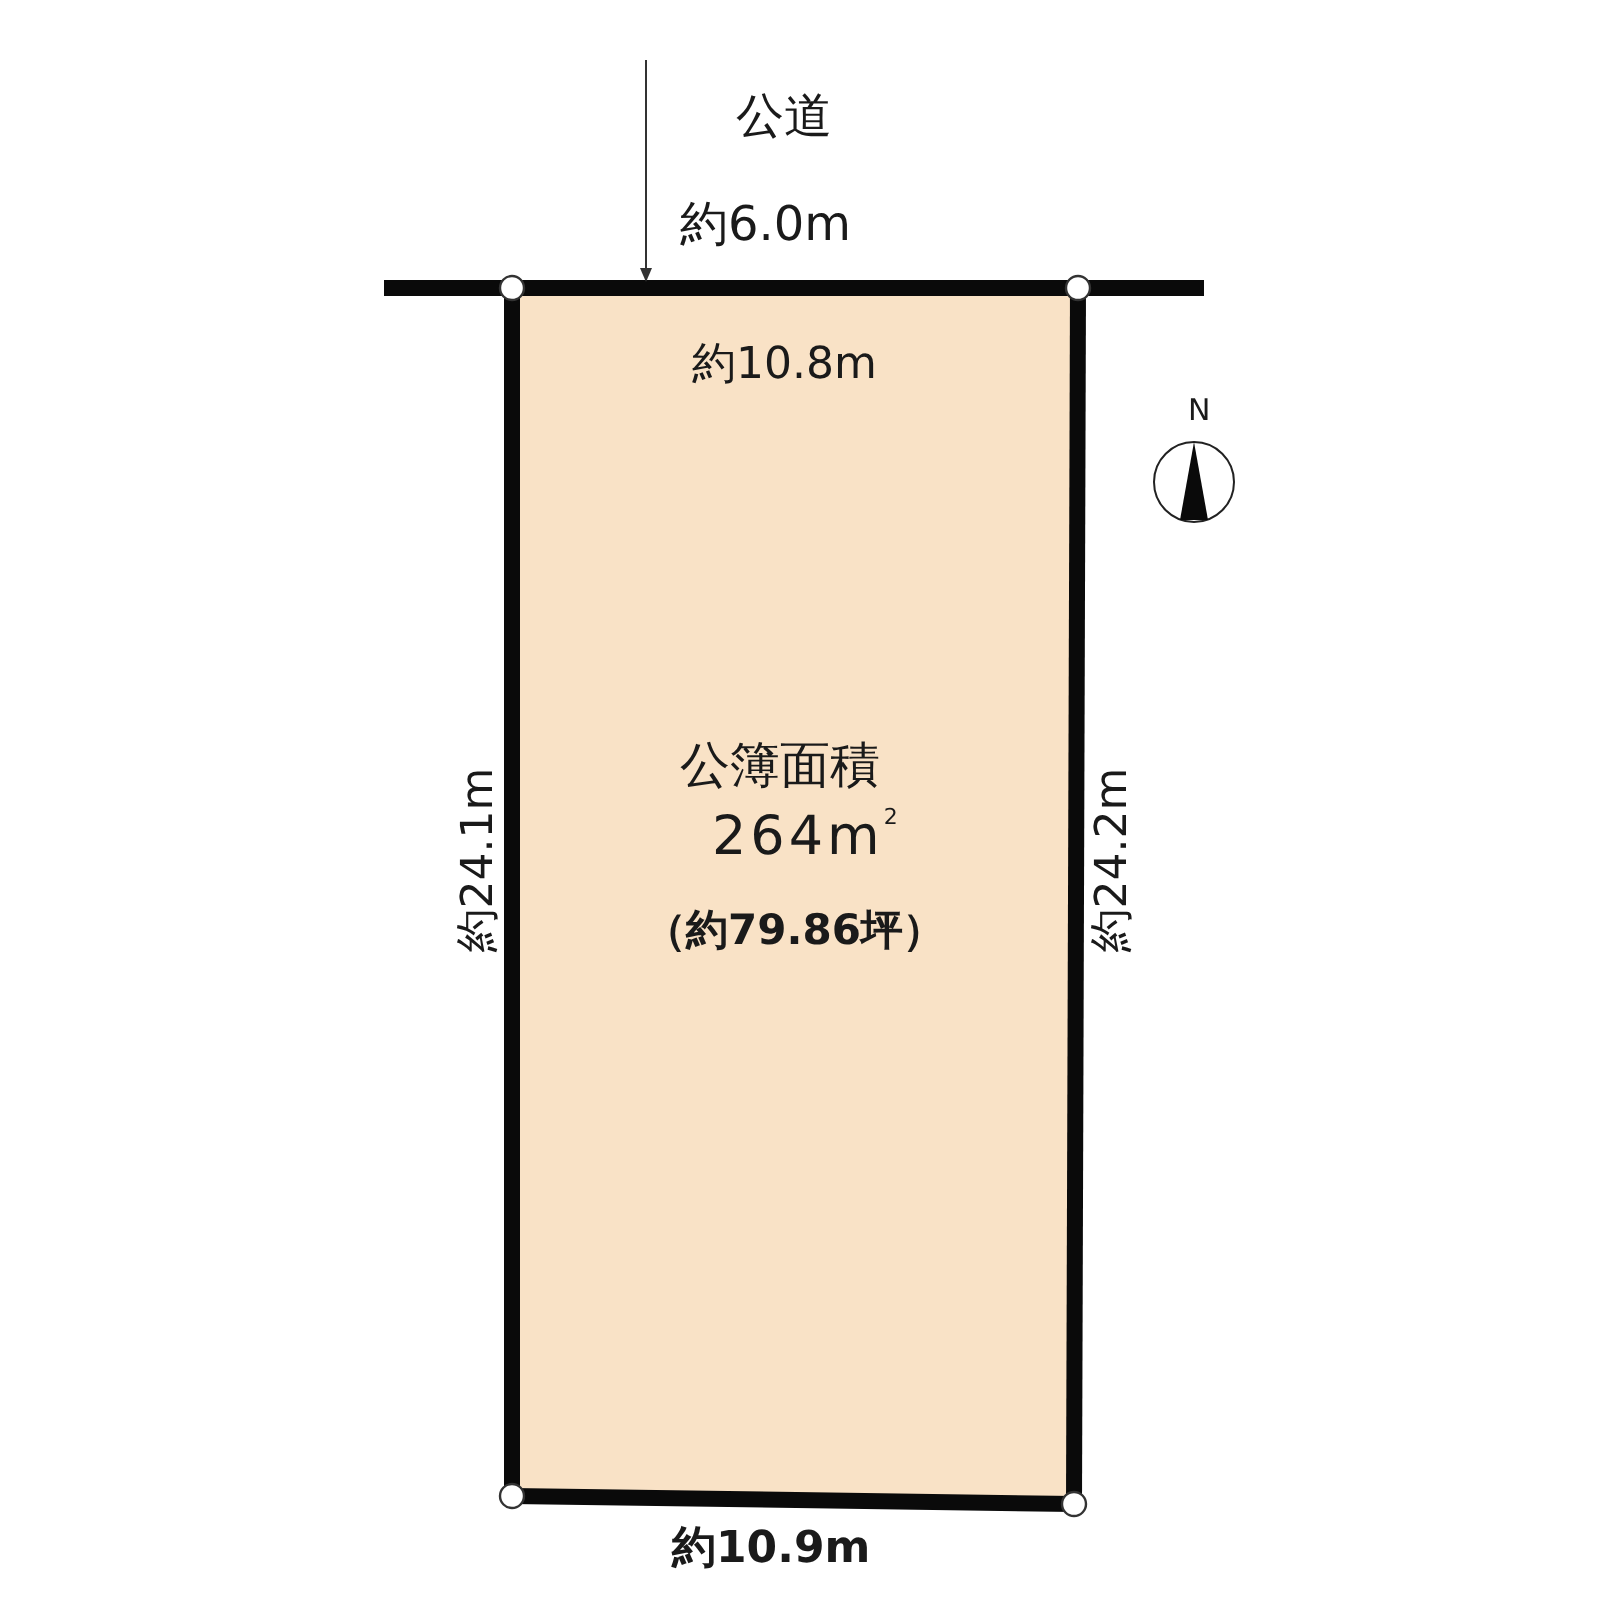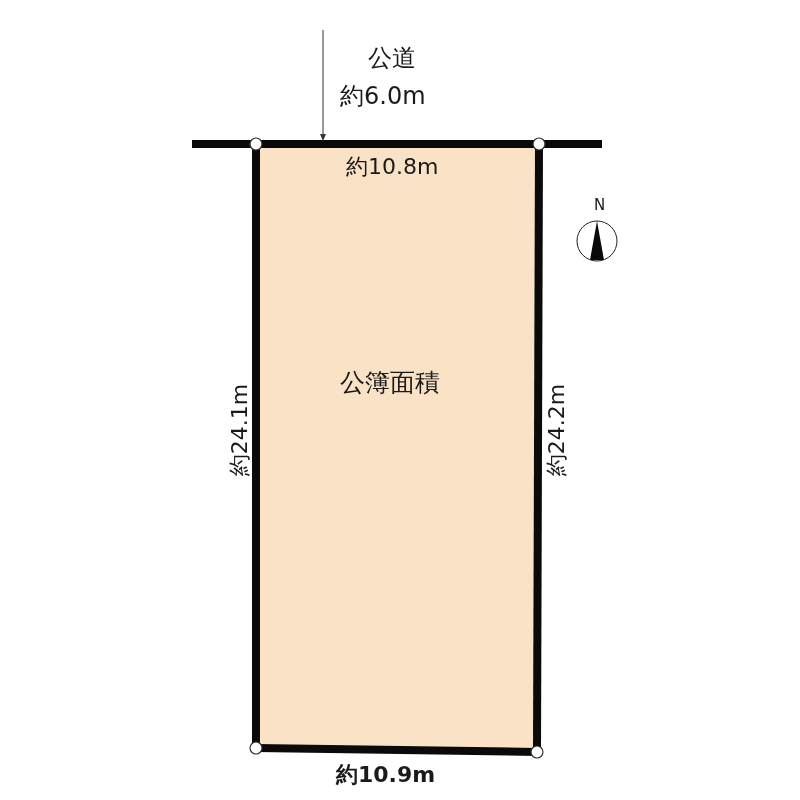--- a/index.html
+++ b/index.html
@@ -1,21 +1,21 @@
 <!DOCTYPE html>
 <html><head>
 <meta charset="utf-8">
 <style>
   html,body{margin:0;padding:0;background:#ffffff;}
   #stage{position:relative;width:800px;height:800px;overflow:hidden;background:#fff;font-family:"DejaVu Sans","Liberation Sans",sans-serif;color:#1a1a1a;padding-left:36px;}
   svg{position:absolute;left:0;top:0;}
   .lbl{position:absolute;white-space:nowrap;font-size:22px;line-height:1;color:#1a1a1a;}
   .road-name{left:368px;top:46px;font-size:24px;}
-  .road-width{left:340px;top:84px;font-size:24px;}
-  .top-edge{left:346px;top:156px;}
+  .road-width{left:340px;top:100px;font-size:24px;}
+  .top-edge{left:346px;top:172px;}
   .bottom-edge{left:336px;top:764px;font-weight:bold;}
   .left-edge{left:240px;top:430px;transform:translate(-50%,-50%) rotate(-90deg);}
   .right-edge{left:557px;top:430px;transform:translate(-50%,-50%) rotate(-90deg);}
   .area-title{left:340px;top:370px;font-size:25px;text-align:center;}
   .area-value{left:356px;top:405px;font-size:27px;letter-spacing:2px;}
   .area-value sup{font-size:11px;vertical-align:top;position:relative;top:-2px;}
   .area-tsubo{left:322px;top:455px;font-size:21px;font-weight:bold;}
   .north{left:594px;top:198px;font-size:15px;}
 </style>
 </head>
@@ -46,14 +46,16 @@
     </g>
   </svg>
 
   <div class="lbl road-name">公道</div>
   <div class="lbl road-width">約6.0m</div>
   <div class="lbl top-edge">約10.8m</div>
   <div class="lbl bottom-edge">約10.9m</div>
   <div class="lbl left-edge">約24.1m</div>
   <div class="lbl right-edge">約24.2m</div>
   <div class="lbl area-title">公簿面積</div>
+  <div class="lbl area-value"><span>264</span><span>m</span><sup>2</sup></div>
+  <div class="lbl area-tsubo">（約79.86坪）</div>
   <div class="lbl north">N</div>
 </div>
 
 </body></html>

